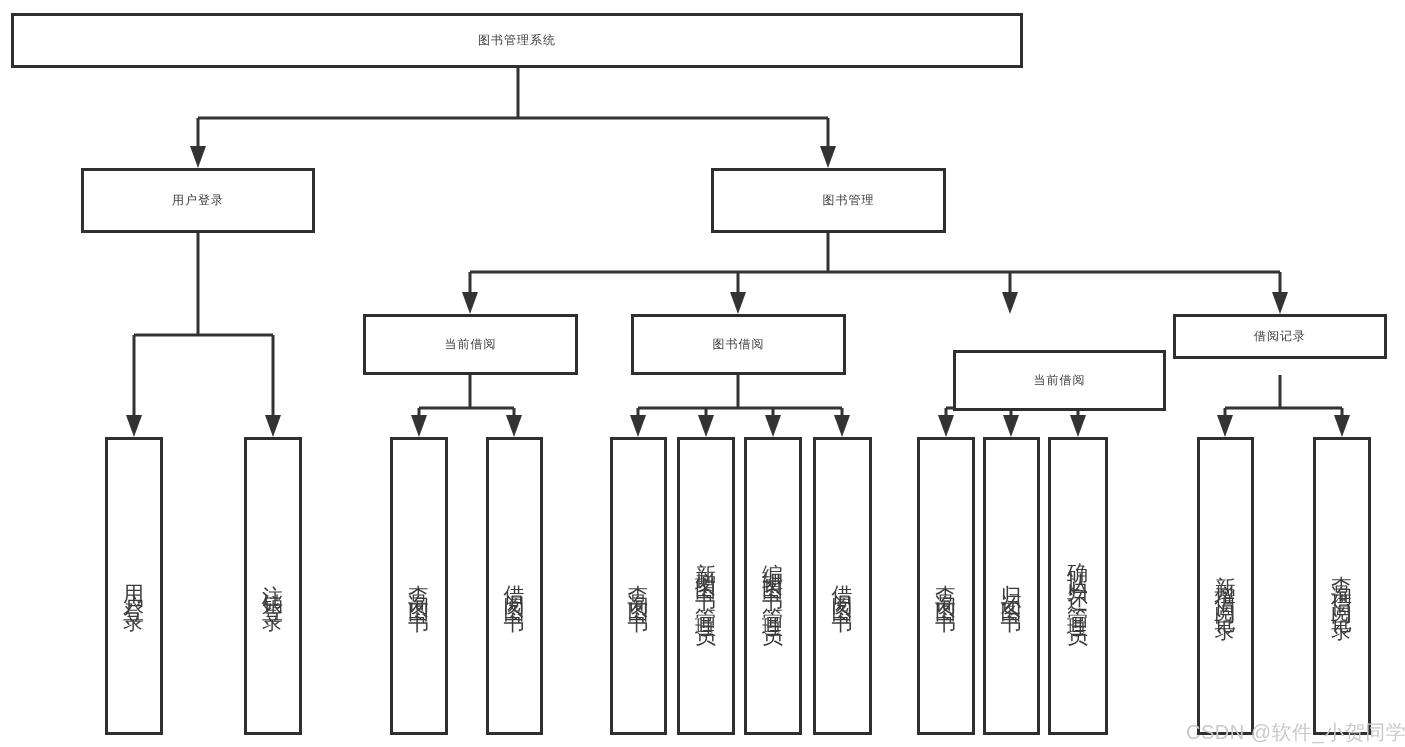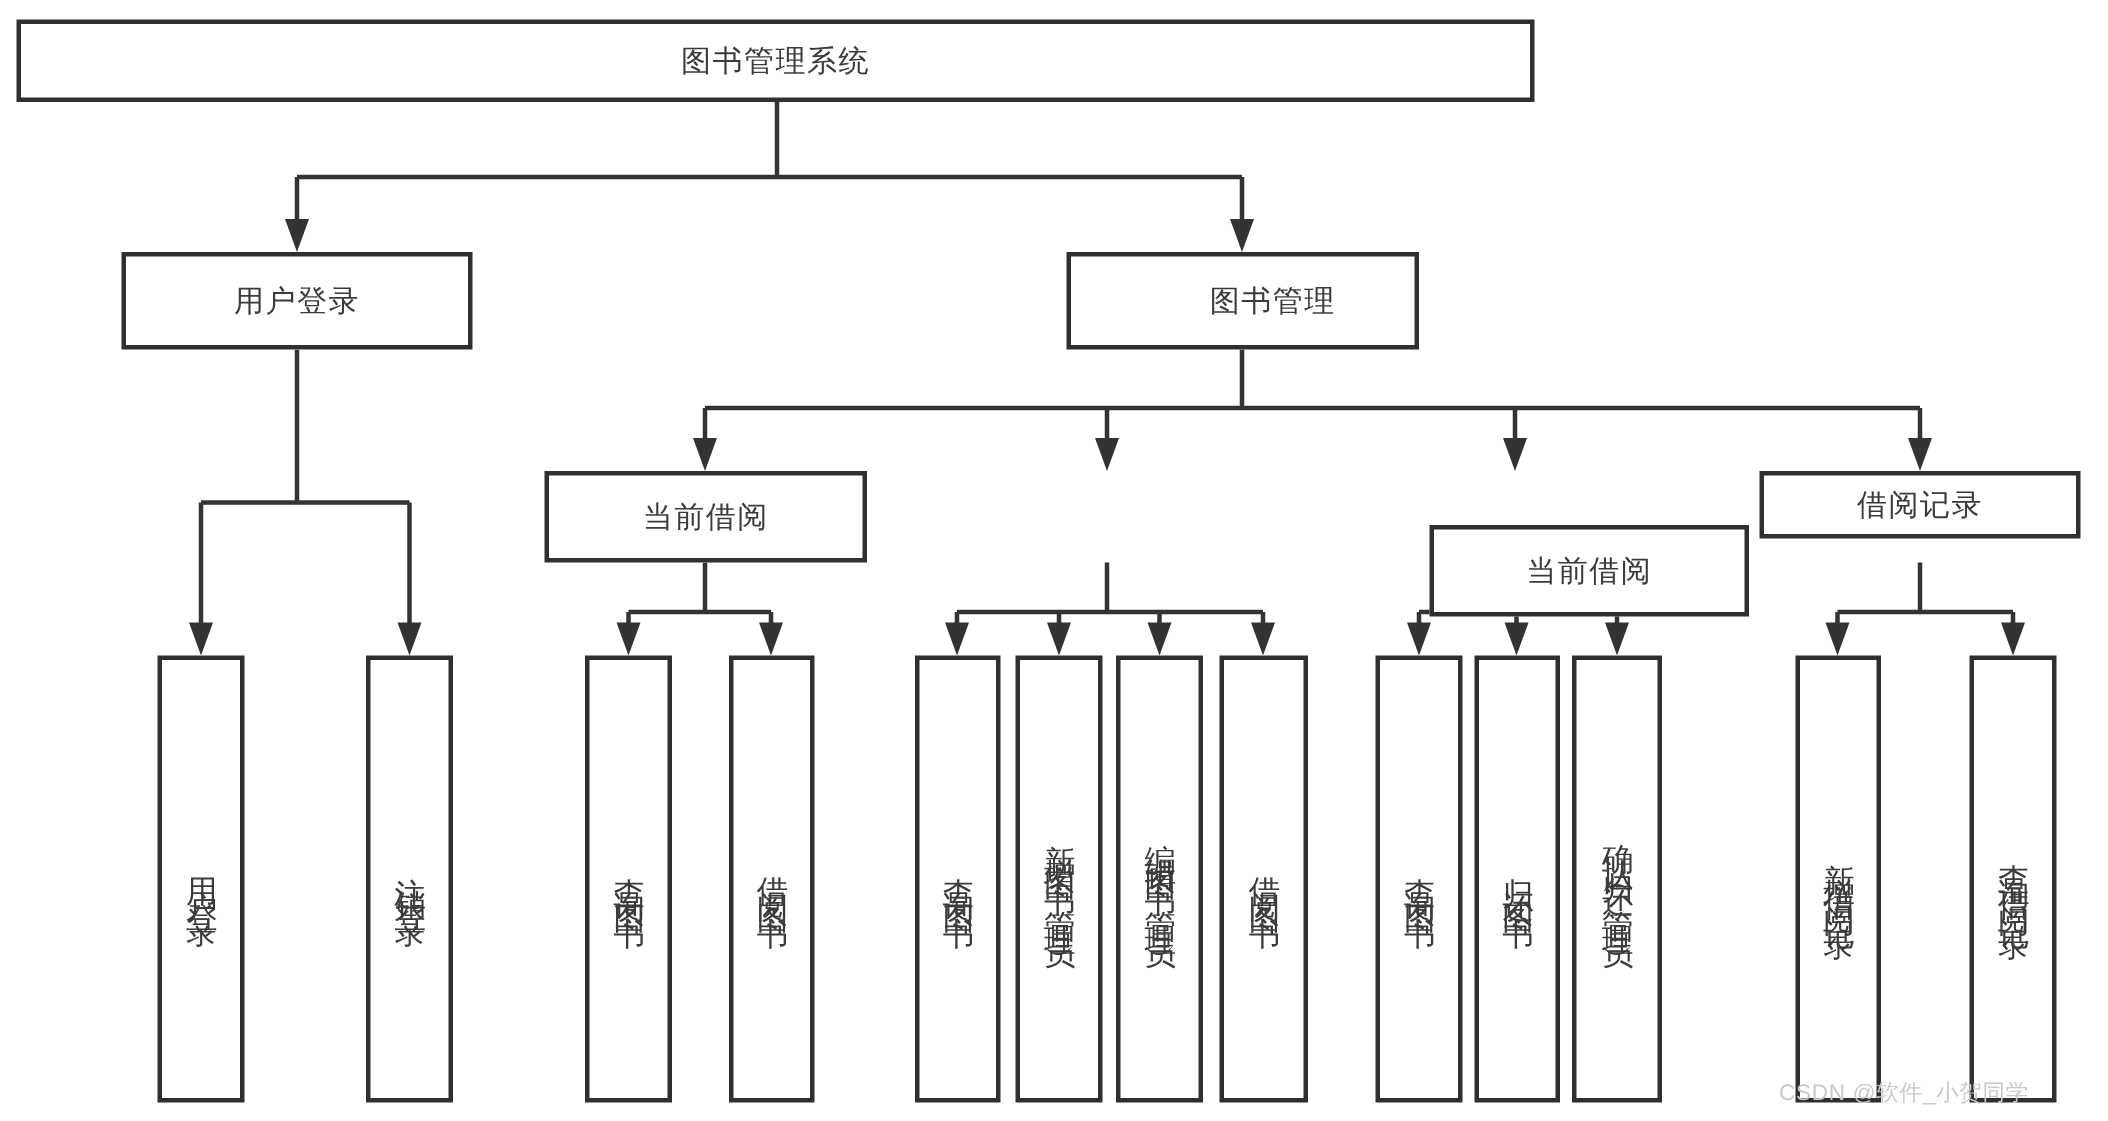--- a/index.html
+++ b/index.html
@@ -39,39 +39,39 @@
   .node{
     position:absolute;
     box-sizing:border-box;
     background:var(--background);
     border:3px solid var(--box-border);
     color:var(--text);
     display:flex;
     align-items:center;
     justify-content:center;
     z-index:2;
-    font-size:20px;
+    font-size:12px;
     letter-spacing:1px;
     white-space:nowrap;
   }
   .node.leaf{
     writing-mode:vertical-rl;
     text-orientation:mixed;
     font-size:21px;
     letter-spacing:9px;
     line-height:1;
     white-space:normal;
     padding:4px 0;
   }
   .watermark{
     position:absolute;
     left:1186px;
     top:719px;
     z-index:3;
-    font-size:15px;
+    font-size:20px;
     color:var(--watermark);
     letter-spacing:0.5px;
     white-space:nowrap;
   }
 </style>
 </head>
 <body>
 
 <div class="canvas">
 
@@ -106,20 +106,21 @@
       <polygon points="1334,415 1350,415 1342,437"></polygon>
     </g>
   </svg>
 
   <div class="node" style="left:11px;top:13px;width:1012px;height:55px;">图书管理系统</div>
 
   <div class="node" style="left:81px;top:168px;width:234px;height:65px;">用户登录</div>
   <div class="node" style="left:711px;top:168px;width:235px;height:65px;padding-left:40px;">图书管理</div>
 
   <div class="node" style="left:363px;top:314px;width:215px;height:61px;">当前借阅</div>
+  <div class="node" style="left:631px;top:314px;width:215px;height:61px;">图书借阅</div>
   <div class="node" style="left:953px;top:314px;width:213px;height:61px;margin-top:36px;">当前借阅</div>
   <div class="node" style="left:1173px;top:314px;width:214px;height:45px;">借阅记录</div>
 
   <div class="node leaf" style="left:105px;top:437px;width:58px;height:298px;">用户登录</div>
   <div class="node leaf" style="left:244px;top:437px;width:58px;height:298px;">注销登录</div>
 
   <div class="node leaf" style="left:390px;top:437px;width:58px;height:298px;">查询图书</div>
   <div class="node leaf" style="left:486px;top:437px;width:57px;height:298px;">借阅图书</div>
 
   <div class="node leaf" style="left:610px;top:437px;width:57px;height:298px;">查询图书</div>

